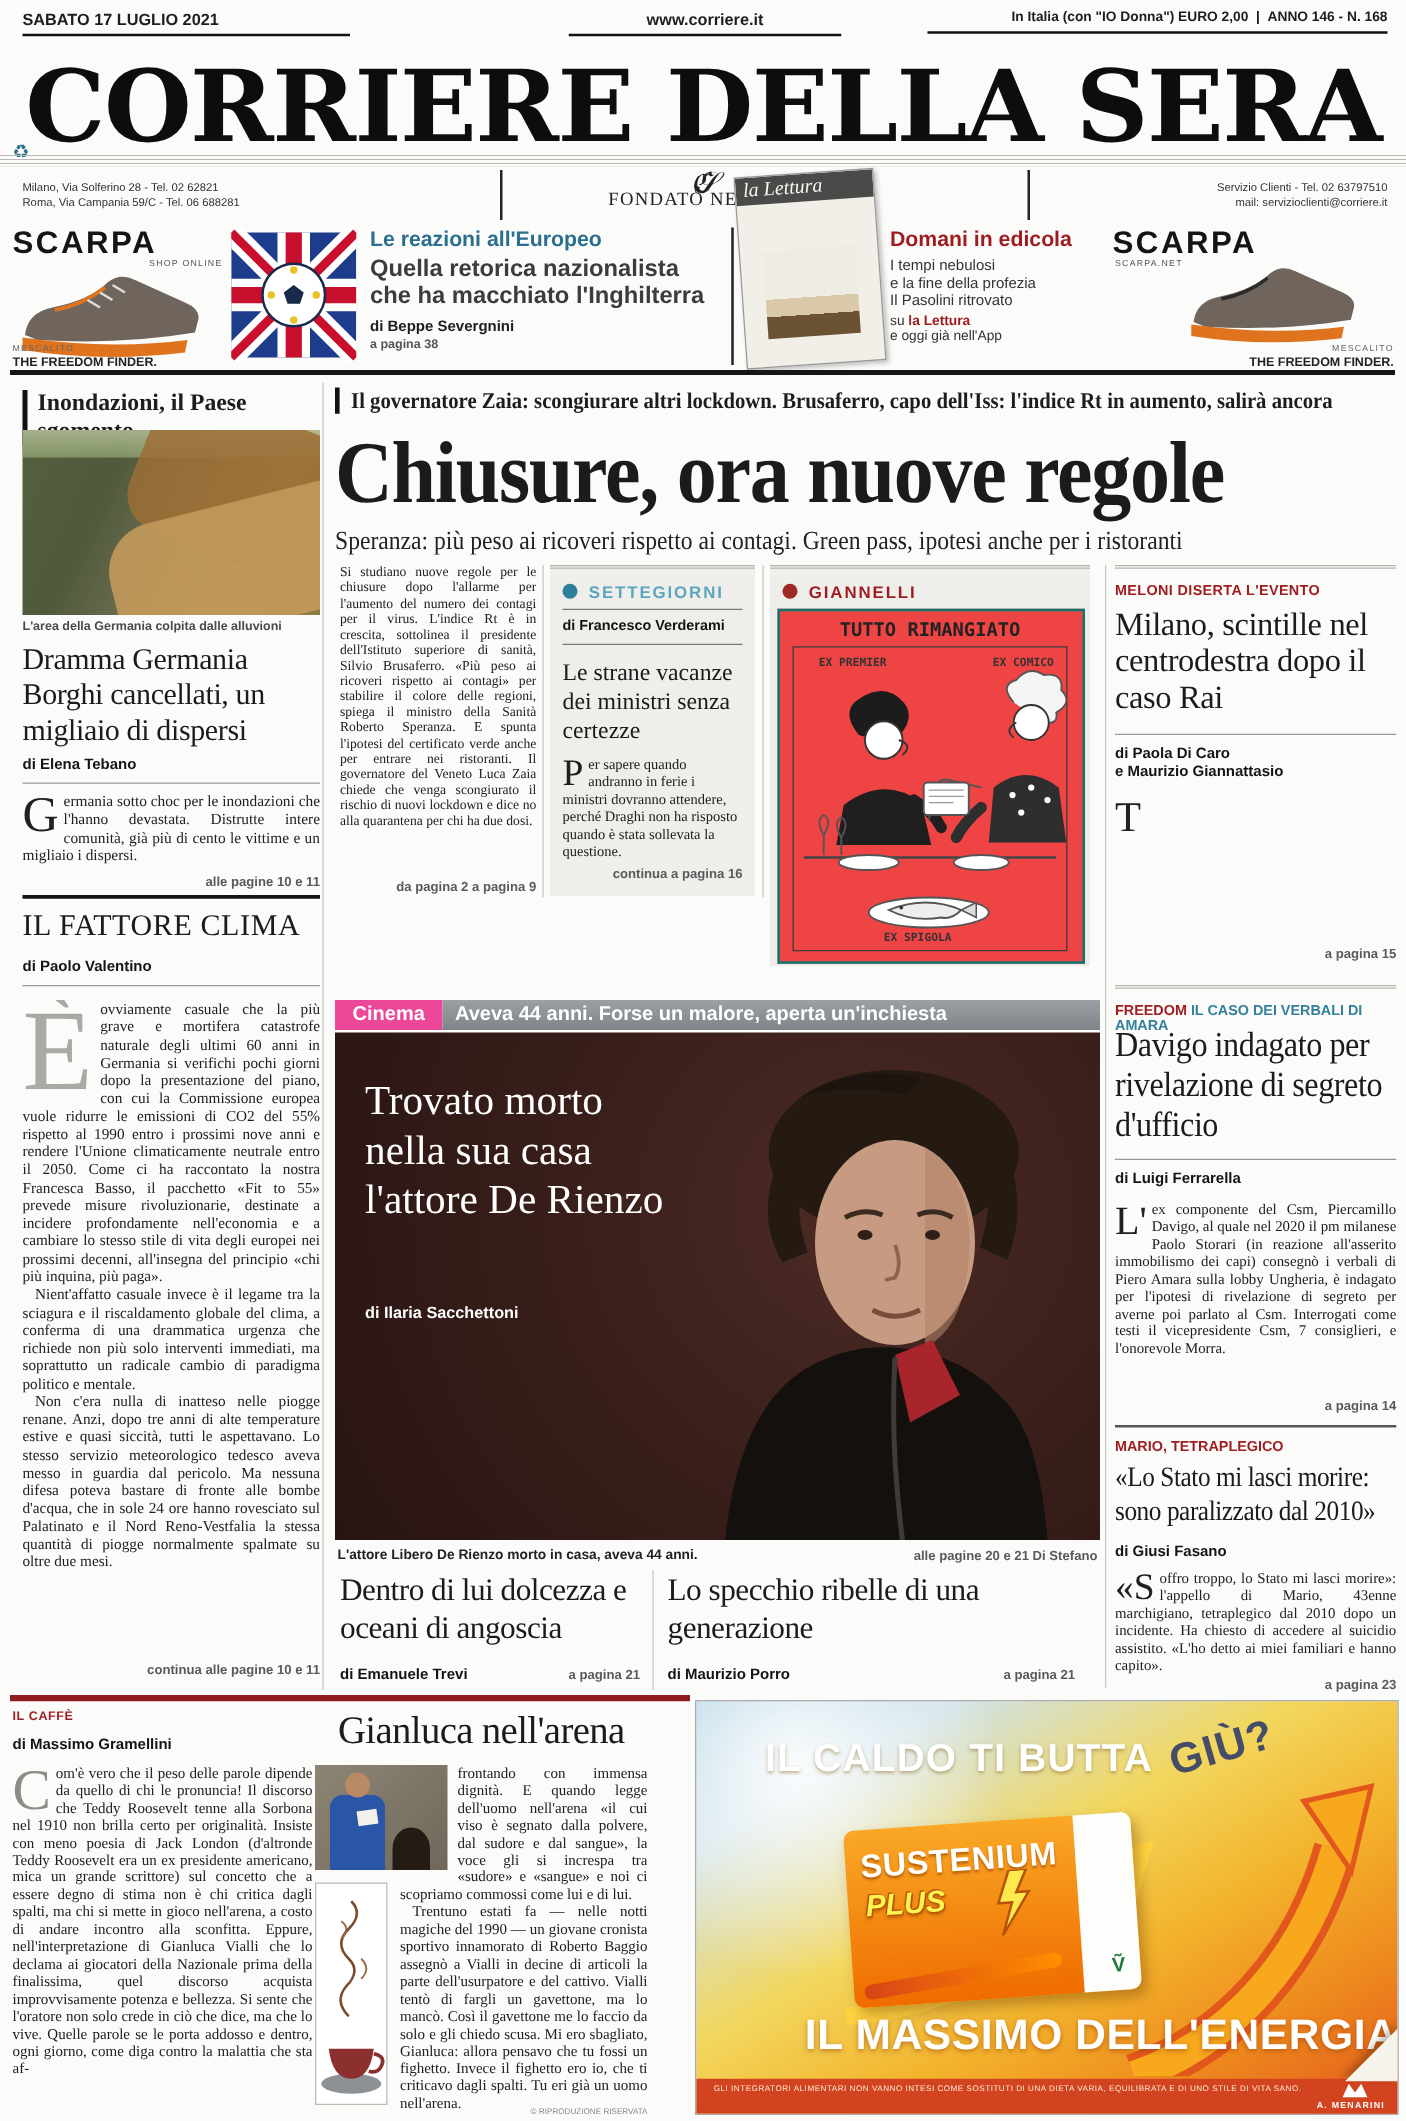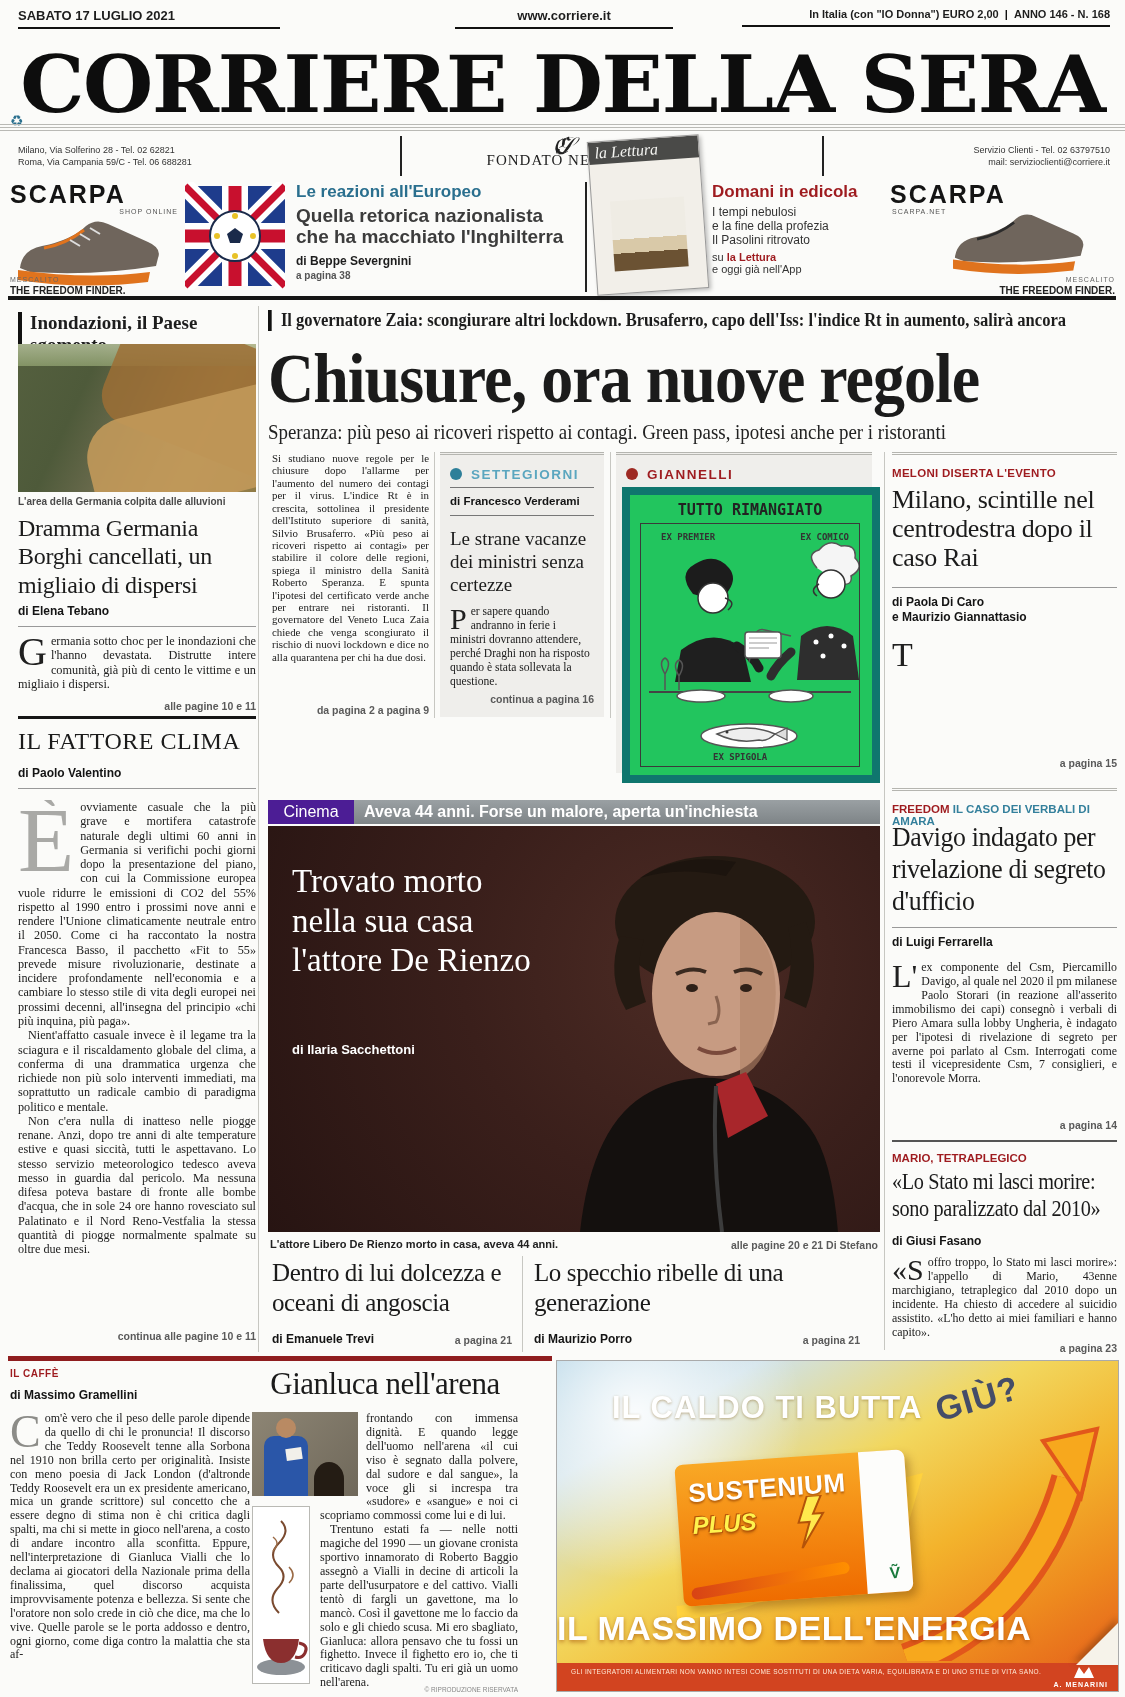--- a/index.html
+++ b/index.html
@@ -176,21 +176,21 @@
       <span class="dropcap" style="font-size:30px;line-height:26px;">P</span><span>er sapere quando andranno in ferie i ministri dovranno attendere, perché Draghi non ha risposto quando è stata sollevata la questione.</span>
     </div>
     <div class="pageref" style="position:absolute;left:10px;top:238px;width:144px;">continua a pagina 16</div>
   </div>
 
   <div class="abs graybox" style="left:616px;top:452px;width:256px;height:318px;border-top:3px double #b5b5b0;">
     <div style="position:absolute;left:10px;top:10px;">
       <span style="display:inline-block;width:12px;height:12px;border-radius:50%;background:#9e2a23;vertical-align:-1px;"></span>
       <span class="sans" style="font-size:13.5px;font-weight:bold;color:#9e1b1f;letter-spacing:1.5px;margin-left:5px;">GIANNELLI</span>
     </div>
-    <div style="position:absolute;left:6px;top:32px;width:242px;height:280px;background:#22c55e;border:8px solid #0f766e;">
+    <div style="position:absolute;left:6px;top:32px;width:242px;height:280px;background:#ef4444;border:2px solid #0f766e;">
       <div class="abs" style="left:0;top:6px;width:240px;text-align:center;font-family:'DejaVu Sans Mono',monospace;font-size:15px;font-weight:bold;color:#222;">TUTTO RIMANGIATO</div>
       <div style="position:absolute;left:10px;top:28px;width:218px;height:242px;border:1.5px solid #3a3a3a;overflow:hidden;">
         <span class="abs" style="left:20px;top:8px;font-family:'DejaVu Sans Mono',monospace;font-size:9px;font-weight:bold;color:#333;">EX PREMIER</span>
         <span class="abs" style="right:10px;top:8px;font-family:'DejaVu Sans Mono',monospace;font-size:9px;font-weight:bold;color:#333;">EX COMICO</span>
         <svg viewBox="0 0 218 242" style="position:absolute;left:0;top:0;width:218px;height:242px;">
           <path d="M52,70 q-16,-20 2,-30 q20,-12 34,4 q8,10 0,22 l-8,12 z" fill="#1c1c1c"></path>
           <circle cx="72" cy="74" r="15" fill="#fff" stroke="#333" stroke-width="1.5"></circle>
           <path d="M84,74 q12,4 3,12" stroke="#333" stroke-width="1.5" fill="none"></path>
           <path d="M40,126 q32,-24 62,-2 l8,34 h-76 z" fill="#1f1f1f"></path>
           <path d="M96,122 q16,10 22,22" stroke="#1f1f1f" stroke-width="9" fill="none" stroke-linecap="round"></path>
@@ -250,21 +250,21 @@
     <div class="kickred" style="position:absolute;left:0;top:10px;font-size:11.5px;">MARIO, TETRAPLEGICO</div>
     <div class="headline-serif" style="position:absolute;left:0;top:26px;width:250px;font-size:22.5px;line-height:1.2;letter-spacing:-0.4px;transform:scaleX(0.9);transform-origin:left top;">«Lo Stato mi lasci morire: sono paralizzato dal 2010»</div>
     <div class="byline" style="position:absolute;left:0;top:92px;">di Giusi Fasano</div>
     <div class="bodytxt" style="position:absolute;left:0;top:114px;width:225px;height:84px;overflow:hidden;font-size:11.9px;">
       <span class="dropcap" style="font-size:30px;line-height:26px;">«S</span><span>offro troppo, lo Stato mi lasci morire»: l'appello di Mario, 43enne marchigiano, tetraplegico dal 2010 dopo un incidente. Ha chiesto di accedere al suicidio assistito. «L'ho detto ai miei familiari e hanno capito».</span>
     </div>
     <div class="pageref" style="position:absolute;left:0;top:200px;width:225px;">a pagina 23</div>
   </div>
 
   <div class="abs" style="left:268px;top:800px;width:612px;height:24px;">
-    <span class="sans" style="position:absolute;left:0;top:0;width:86px;height:24px;background:#4c1d95;color:#fff;font-weight:normal;font-size:16px;text-align:center;line-height:24px;">Cinema</span>
+    <span class="sans" style="position:absolute;left:0;top:0;width:86px;height:24px;background:#ec4899;color:#fff;font-weight:bold;font-size:16px;text-align:center;line-height:24px;">Cinema</span>
     <span class="sans" style="position:absolute;left:86px;top:0;width:526px;height:24px;background:linear-gradient(180deg,#9aa0a3,#7e8487);color:#fff;font-weight:bold;font-size:16px;line-height:24px;padding-left:10px;box-sizing:border-box;white-space:nowrap;overflow:hidden;">Aveva 44 anni. Forse un malore, aperta un'inchiesta</span>
   </div>
 
   <div class="abs" style="left:268px;top:826px;width:612px;height:406px;overflow:hidden;background:radial-gradient(circle at 68% 35%,#4c2b24 0%,#3a1f1b 45%,#271412 100%);">
     <svg viewBox="0 0 330 406" style="position:absolute;right:30px;top:0;width:330px;height:406px;">
       <ellipse cx="195" cy="96" rx="100" ry="66" fill="#241a12"></ellipse>
       <path d="M100,110 q-14,40 6,74 l20,-8 q-12,-36 -2,-62 z" fill="#241a12"></path>
       <path d="M286,96 q16,44 0,86 l-22,-10 q12,-40 4,-70 z" fill="#241a12"></path>
       <path d="M120,52 q40,-26 96,-16 l-10,14 q-48,-10 -86,2 z" fill="#1c140e"></path>
       <ellipse cx="196" cy="168" rx="64" ry="82" fill="#c79b82"></ellipse>
@@ -345,21 +345,21 @@
       <div style="position:absolute;right:0;top:0;width:46px;height:142px;background:#fdfdfb;border-radius:0 8px 8px 0;"></div>
       <div class="sans" style="position:absolute;right:12px;bottom:10px;color:#1a7a3c;font-size:16px;font-weight:bold;">Ṽ</div>
       <div class="sans" style="position:absolute;left:12px;top:14px;font-size:26px;font-weight:bold;color:#fff;letter-spacing:0.5px;text-shadow:0 2px 2px rgba(140,60,0,.6);">SUSTENIUM</div>
       <div class="sans" style="position:absolute;left:14px;top:48px;font-size:24px;font-weight:bold;font-style:italic;color:#fff34d;
                   text-shadow:-1px -1px 0 #b45309,1px 1px 0 #b45309,0 2px 3px rgba(120,50,0,.7);">PLUS</div>
       <svg viewBox="0 0 30 52" style="position:absolute;left:118px;top:40px;width:30px;height:52px;">
         <polygon points="12,0 26,0 17,18 27,18 4,52 13,26 2,26" fill="#ffe94d" stroke="#b45309" stroke-width="2"></polygon>
       </svg>
       <div style="position:absolute;left:8px;bottom:14px;width:160px;height:12px;background:linear-gradient(90deg,#d84315,#ff8f00);border-radius:6px;transform:rotate(-6deg);"></div>
     </div>
-    <div class="sans nowrap" style="position:absolute;left:0;top:248px;width:561px;text-align:left;font-size:34px;font-weight:bold;color:#fff;
+    <div class="sans nowrap" style="position:absolute;left:0;top:248px;width:561px;text-align:right;font-size:34px;font-weight:bold;color:#fff;
                 letter-spacing:0.5px;text-shadow:0 2px 4px rgba(150,60,0,.55);">IL MASSIMO DELL'ENERGIA</div>
     <div style="position:absolute;left:0;bottom:0;width:561px;height:28px;background:#d24420;">
       <div class="sans" style="padding:5px 70px 0 14px;font-size:6.5px;color:#ffe9d6;letter-spacing:0.4px;">GLI INTEGRATORI ALIMENTARI NON VANNO INTESI COME SOSTITUTI DI UNA DIETA VARIA, EQUILIBRATA E DI UNO STILE DI VITA SANO.</div>
       <div class="sans" style="position:absolute;right:10px;bottom:3px;color:#fff;font-size:7px;font-weight:bold;letter-spacing:1px;border-top:8px solid transparent;">A. MENARINI</div>
       <svg viewBox="0 0 24 12" style="position:absolute;right:22px;bottom:13px;width:24px;height:12px;">
         <path d="M2,12 L7,1 L12,8 L17,1 L22,12 z" fill="#fff"></path>
       </svg>
     </div>
     <div style="position:absolute;right:-2px;bottom:26px;width:0;height:0;border-bottom:44px solid #f6f3ea;border-left:44px solid transparent;filter:drop-shadow(-3px -3px 3px rgba(0,0,0,.25));"></div>
   </div>

